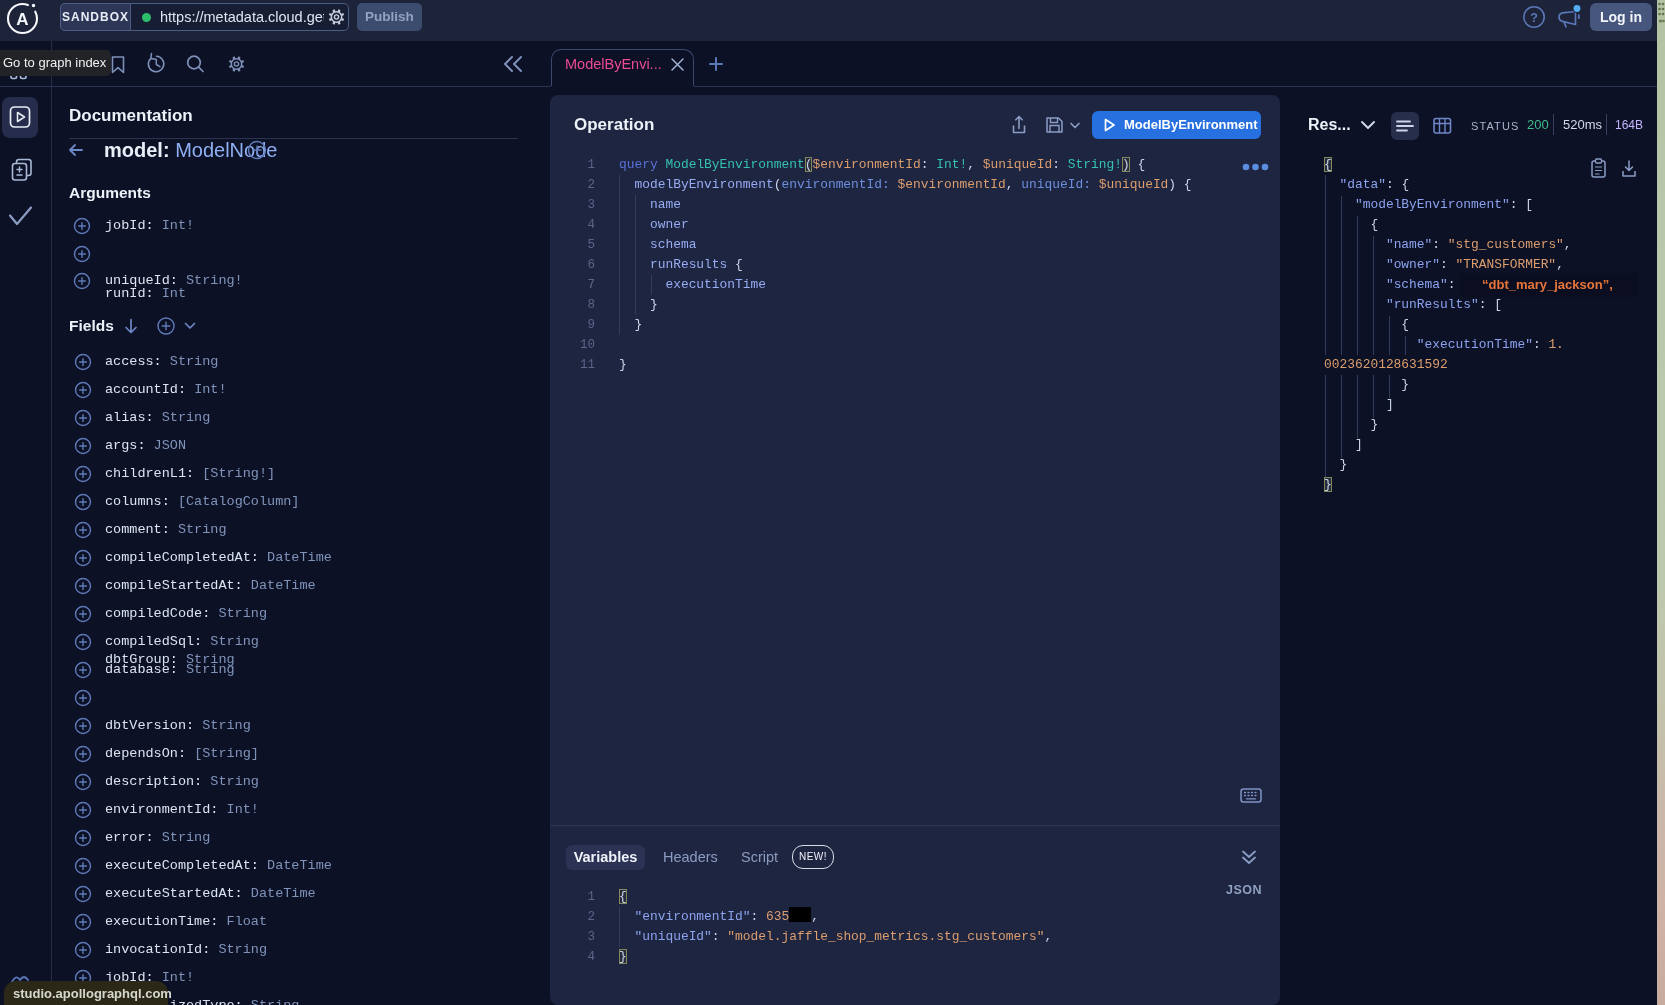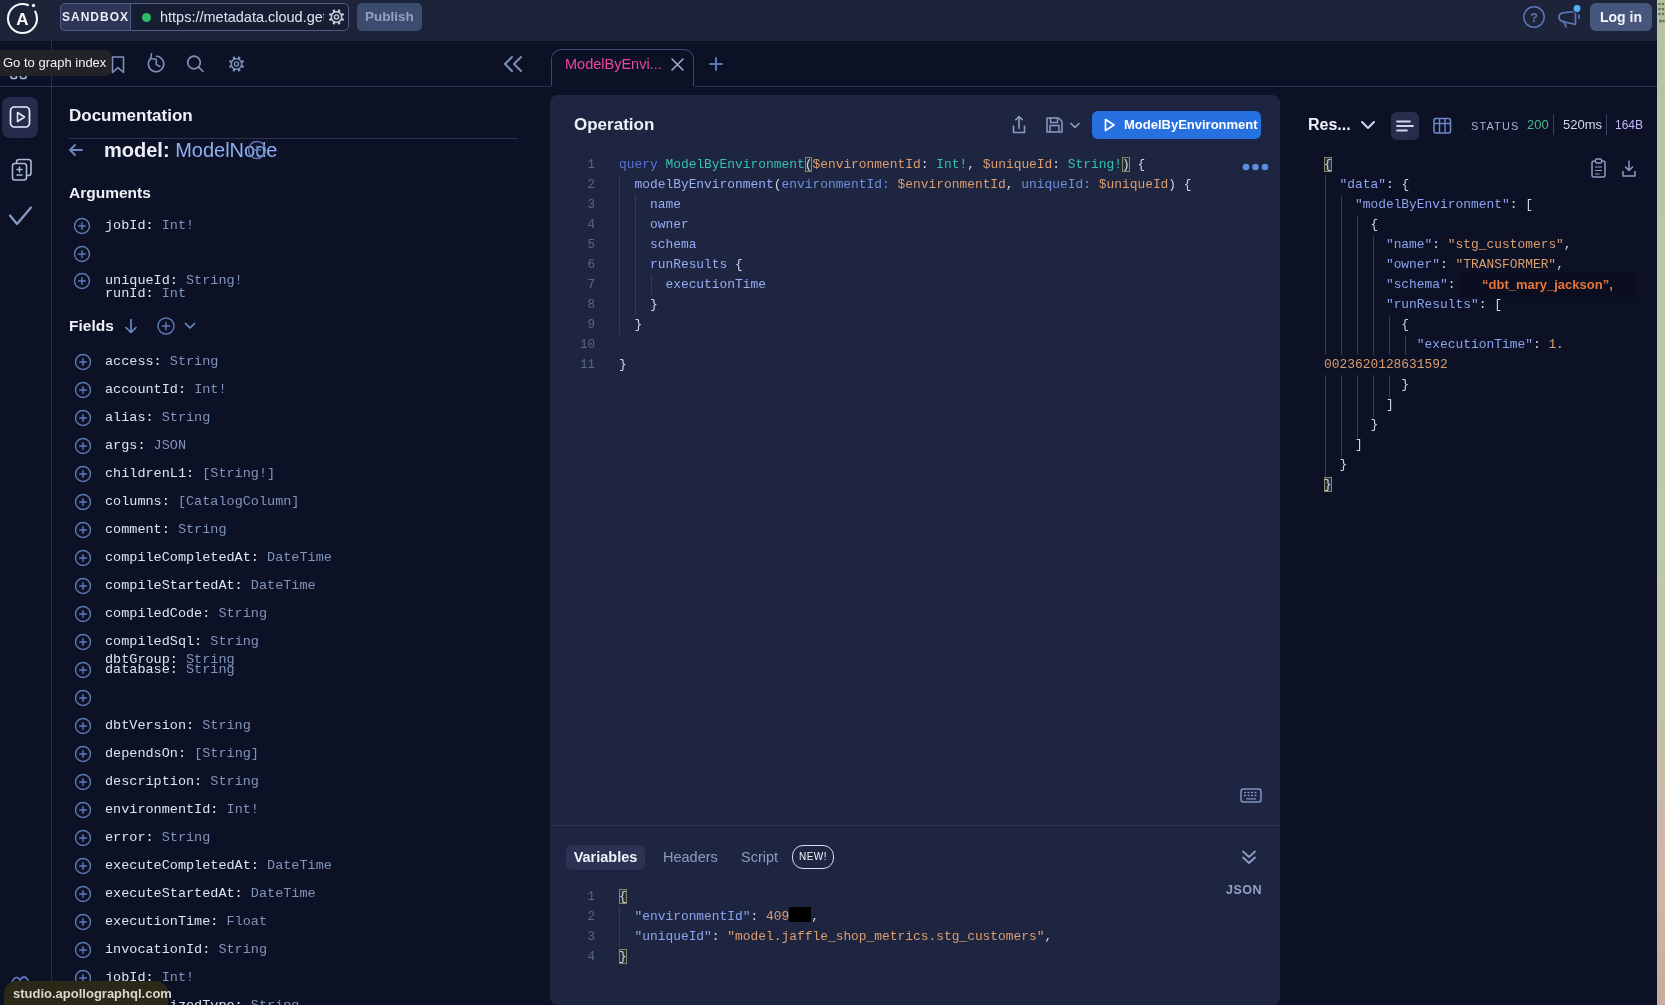--- a/index.html
+++ b/index.html
@@ -269,21 +269,21 @@
 <svg class="abs" style="left:1236px;top:845px" width="26" height="26">
 <path d="M7 6.5 L13 12 L19 6.5 M7 12.5 L13 18 L19 12.5" fill="none" stroke="#8b9cc4" stroke-width="1.8" stroke-linecap="round" stroke-linejoin="round"></path>
 </svg>
 <div class="abs" style="left:1226px;top:883px;font-size:12.5px;font-weight:bold;color:#8fa0c0;letter-spacing:0.5px;">JSON</div>
 <div class="gut" style="left:568px;top:887px;">1</div>
 <div class="gut" style="left:568px;top:907px;">2</div>
 <div class="gut" style="left:568px;top:927px;">3</div>
 <div class="gut" style="left:568px;top:947px;">4</div>
 <div class="guide" style="left:619px;top:907px;height:40px;"></div>
 <div class="cl" style="left:619px;top:887px;"><span class="pu bx">{</span></div>
-<div class="cl" style="left:619px;top:907px;">  <span class="key">"environmentId"</span><span class="pu">:</span> <span class="str">409</span><span style="display:inline-block;width:22px;height:15px;background:#000;vertical-align:-2px;"></span><span class="pu">,</span></div>
+<div class="cl" style="left:619px;top:907px;">  <span class="key">"environmentId"</span><span class="pu">:</span> <span class="str">635</span><span style="display:inline-block;width:22px;height:15px;background:#000;vertical-align:-2px;"></span><span class="pu">,</span></div>
 <div class="cl" style="left:619px;top:927px;">  <span class="key">"uniqueId"</span><span class="pu">:</span> <span class="str">"model.jaffle_shop_metrics.stg_customers"</span><span class="pu">,</span></div>
 <div class="cl" style="left:619px;top:947px;"><span class="pu bx">}</span></div>
 <div class="abs hd" style="left:1308px;top:115px;font-size:16px;line-height:20px;">Res...</div>
 <svg class="abs" style="left:1356px;top:115px" width="26" height="20">
 <path d="M6 7 L12 13 L18 7" fill="none" stroke="#cdd5ea" stroke-width="2" stroke-linecap="round" stroke-linejoin="round"></path>
 </svg>
 <div class="abs" style="left:1391px;top:112px;width:28px;height:28px;background:#272e4b;border-radius:6px;"></div>
 <svg class="abs" style="left:1391px;top:112px" width="28" height="28">
 <path d="M6 9.5 h13 M6 14 h16 M6 18.5 h10" stroke="#cdd5ea" stroke-width="1.8" stroke-linecap="round"></path>
 </svg>

